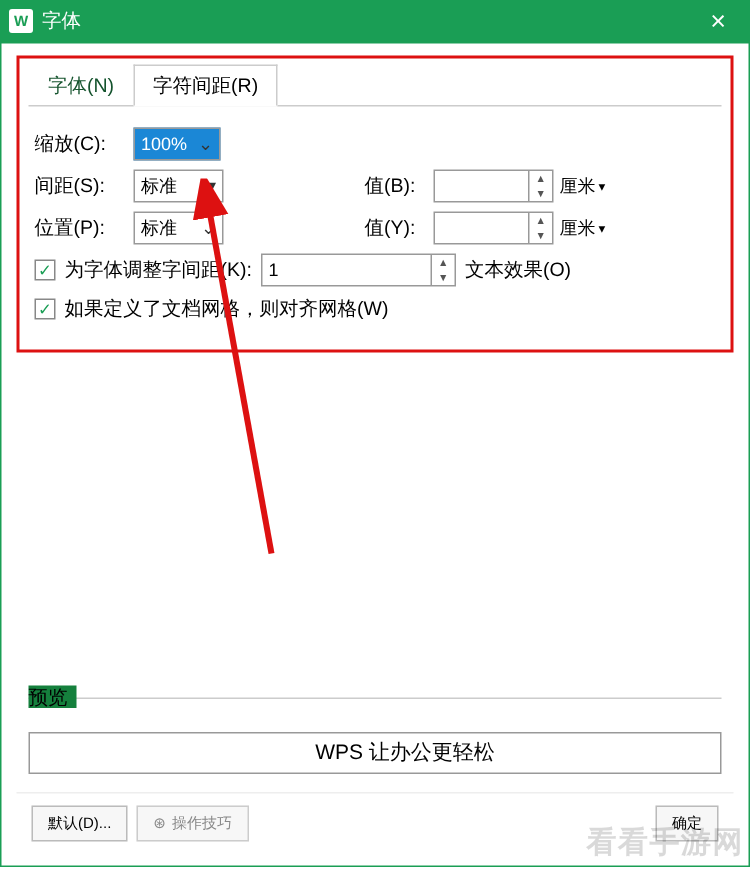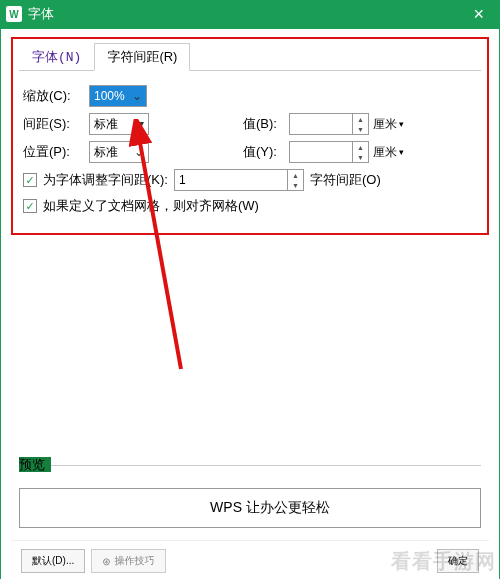--- a/index.html
+++ b/index.html
@@ -7,21 +7,21 @@
   .window { width: 500px; }
   .titlebar { background: #1a9e55; height: 28px; display: flex; align-items: center; padding: 0 6px; color: #fff; font-size: 13px; }
   .titlebar .logo { width: 16px; height: 16px; background: #fff; border-radius: 2px; display: flex; align-items: center; justify-content: center; margin-right: 6px; color: #1a9e55; font-size: 10px; font-weight: bold; }
   .titlebar .title { flex: 1; }
   .titlebar .closex { color: #fff; font-size: 18px; padding: 0 10px; cursor: pointer; }
   .outer-border { border: 1px solid #1a9e55; padding: 0; }
   .body-area { padding: 8px 10px 8px 10px; position: relative; }
   .highlight-box { border: 2px solid #d11; padding: 4px 6px 8px 6px; }
   .tabs { display: flex; border-bottom: 1px solid #ccc; font-size: 13px; }
   .tab { padding: 4px 12px; border: 1px solid transparent; border-bottom: none; margin-bottom: -1px; }
-  .tab.inactive { color: #4c1d95; font-family: Liberation Mono, monospace; }
+  .tab.inactive { color: #14532d; }
   .tab.active { border: 1px solid #ccc; border-bottom: 1px solid #fff; background: #fff; }
   .form-rows { padding: 8px 4px 4px 4px; font-size: 13px; }
   .row { display: flex; align-items: center; margin: 6px 0; gap: 4px; }
   .lbl { width: 62px; flex-shrink: 0; }
   .valuebox { border: 1px solid #999; height: 22px; font-size: 12px; padding: 0 4px; background: #fff; display: flex; align-items: center; text-align: center; }
   .scale-sel { width: 58px; background: #1b87d6; color: #fff; position: relative; }
   .scale-sel .chev { position: absolute; right: 4px; color: #333; }
   .dd { width: 60px; position: relative; }
   .dd .chev { position: absolute; right: 4px; color: #333; }
   .spacer-col2 { margin-left: 90px; width: 42px; flex-shrink: 0; }
@@ -29,21 +29,21 @@
   .spin { position: absolute; right: 0; top: 0; bottom: 0; width: 16px; border-left: 1px solid #999; display: flex; flex-direction: column; }
   .spin span { flex: 1; font-size: 7px; line-height: 1; display: flex; align-items: center; justify-content: center; color: #555; }
   .unit-dd { width: 40px; position: relative; font-size: 12px; display: inline-flex; align-items: center; }
   .unit-dd .chev { margin-left: 2px; font-size: 9px; }
   .chk-row { display: flex; align-items: center; margin: 6px 0; font-size: 13px; gap: 6px; }
   .chk { width: 14px; height: 14px; border: 1px solid #888; display: inline-flex; align-items: center; justify-content: center; font-size: 11px; color: #1a9e55; }
   .numbox-wide { width: 130px; position: relative; padding-right: 16px; }
   .preview-section { margin-top: 230px; padding: 0 8px; font-size: 13px; }
   .preview-label { border-top: 1px solid #ccc; margin-top: 6px; }
   .preview-label span { position: relative; top: -10px; background: #15803d; padding-right: 6px; }
-  .preview-box { border: 1px solid #999; height: 40px; display: flex; align-items: center; justify-content: center; font-size: 14px; margin-top: 4px; padding-left: 40px; }
+  .preview-box { border: 1px solid #999; height: 28px; display: flex; align-items: center; justify-content: center; font-size: 14px; margin-top: 4px; padding-left: 40px; }
   .footer { display: flex; align-items: center; gap: 6px; padding: 8px 10px; font-size: 12px; border-top: 1px solid #eee; margin-top: 12px; }
   .btn { border: 1px solid #bbb; padding: 4px 10px; background: #f7f7f7; font-size: 10px; }
   .btn.icon { display: inline-flex; align-items: center; gap: 4px; color: #888; border: 1px solid #ccc; }
   .flex-spacer { flex: 1; }
   .arrow-svg { position: absolute; top: 90px; left: 80px; pointer-events: none; z-index: 5; }
   .watermark { position: absolute; right: 4px; bottom: 4px; font-size: 20px; color: rgba(0,0,0,0.15); font-weight: bold; letter-spacing: 1px; font-family: Liberation Mono, monospace; }
 </style>
 </head>
 <body>
 
@@ -114,21 +114,21 @@
           <div class="chk-row">
             <span class="chk">✓</span>
             <span>为字体调整字间距(K):</span>
             <div class="valuebox numbox-wide">
               <span>1</span>
               <div class="spin">
                   <span>▲</span>
                   <span>▼</span>
                 </div>
             </div>
-            <span>字符间距(O)</span>
+            <span>文本效果(O)</span>
           </div>
 
           <div class="chk-row">
             <span class="chk">✓</span>
             <span>如果定义了文档网格，则对齐网格(W)</span>
           </div>
         </div>
       </div>
 
       <svg class="arrow-svg" width="120" height="260">

